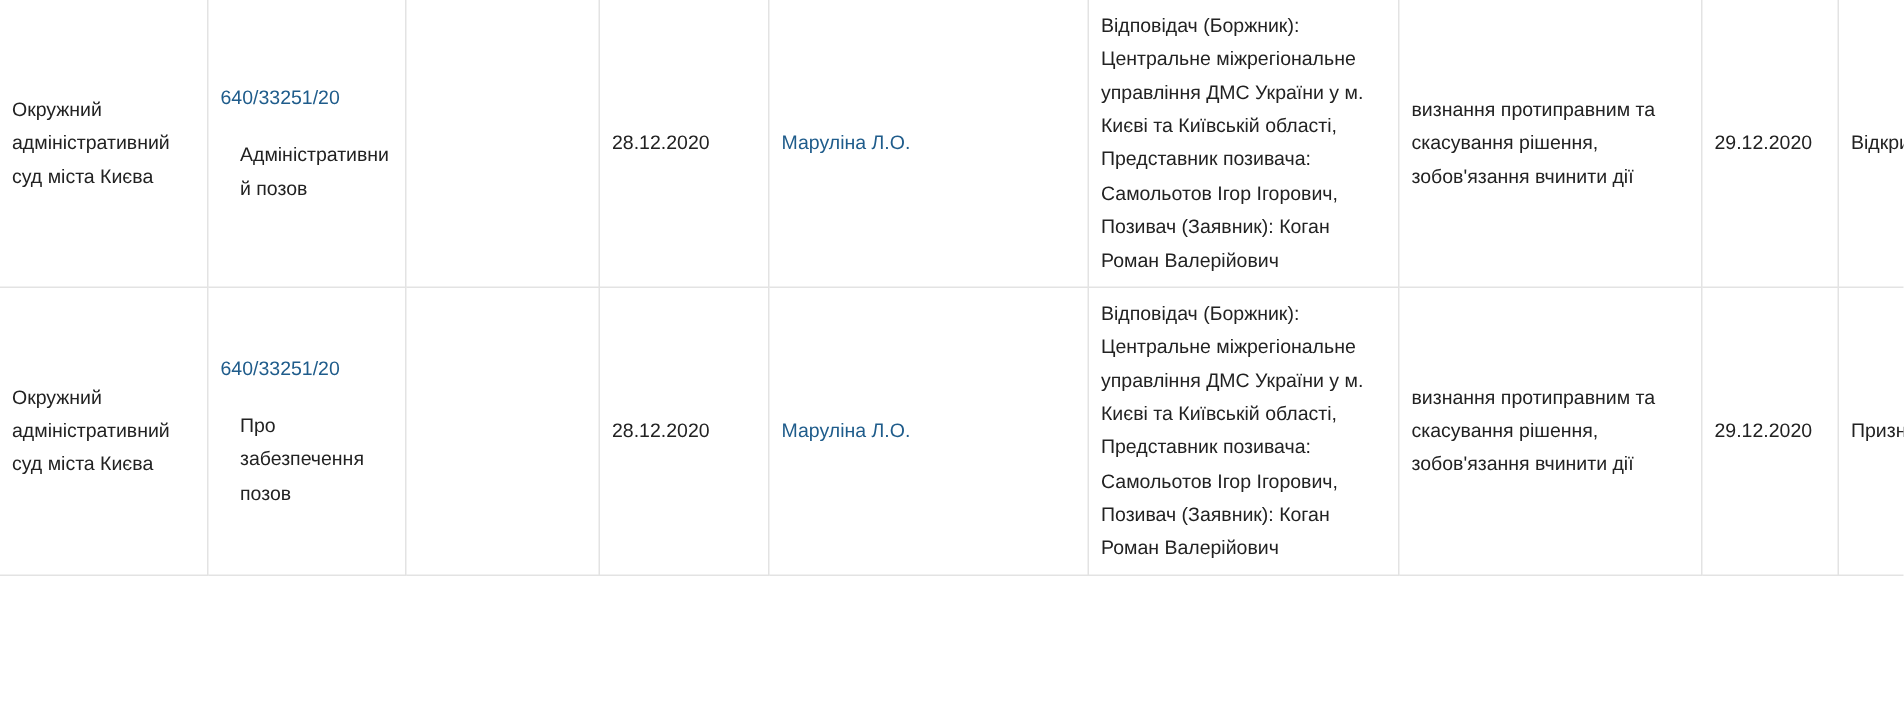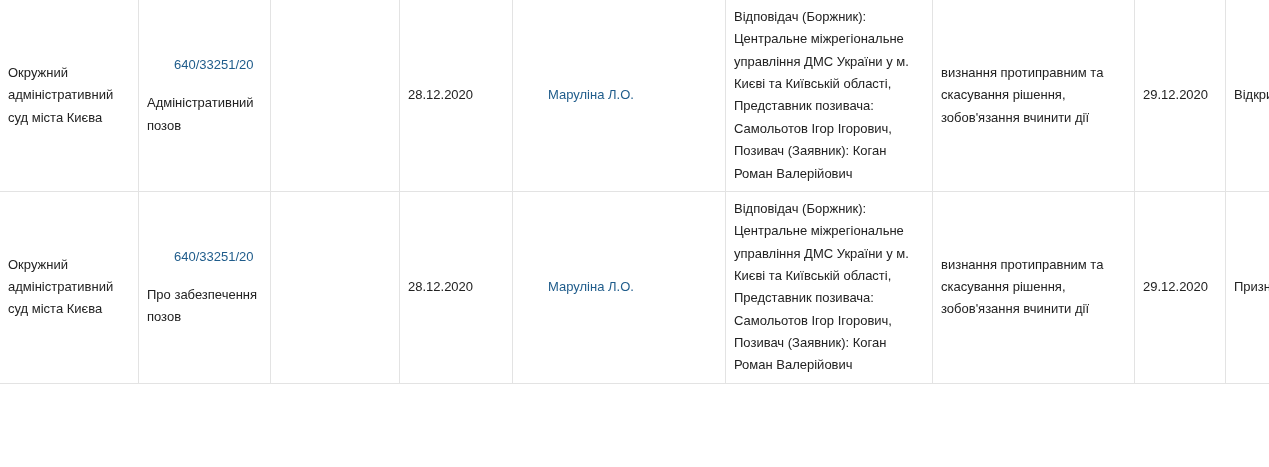--- a/index.html
+++ b/index.html
@@ -43,25 +43,24 @@
   .col-judge    { width: 196px; }
   .col-parties  { width: 190px; }
   .col-subject  { width: 185px; }
   .col-date2    { width: 74px;  }
   .col-status   { width: 179px; }
 
   .link {
     color: #1f5c8b;
     text-decoration: none;
     cursor: pointer;
-    margin-left: 27px;
   }
 
   .case-no { display: block; margin-bottom: 16px; }
-  .case-type { display: block; }
+  .case-type { display: block; margin-left: 13px; }
   .parties-cell { line-height: 1.85; }
   .subject-cell { line-height: 1.85; }
   .top-row td { border-top: none; }
 </style>
 </head>
 <body>
 
 <table class="court-table">
   <tbody>
     <tr class="top-row">

